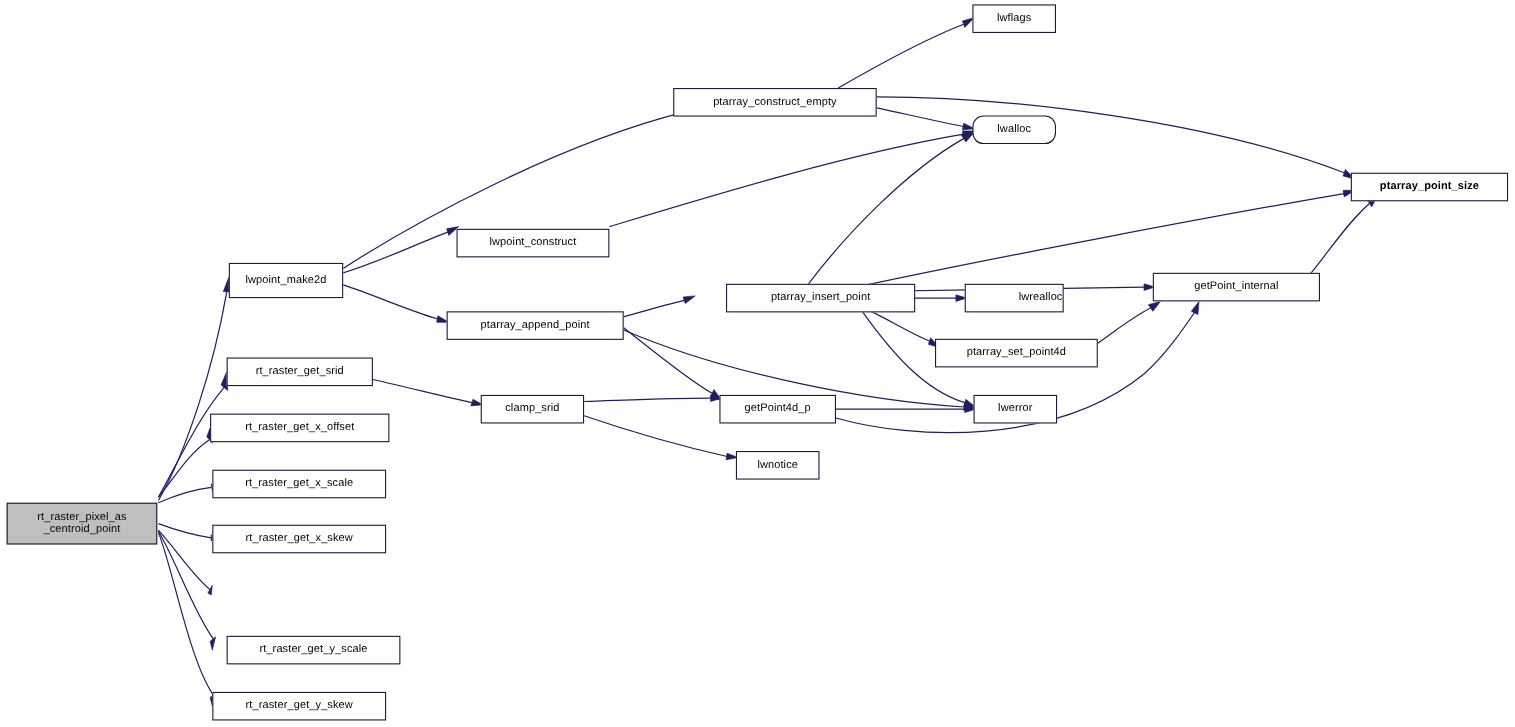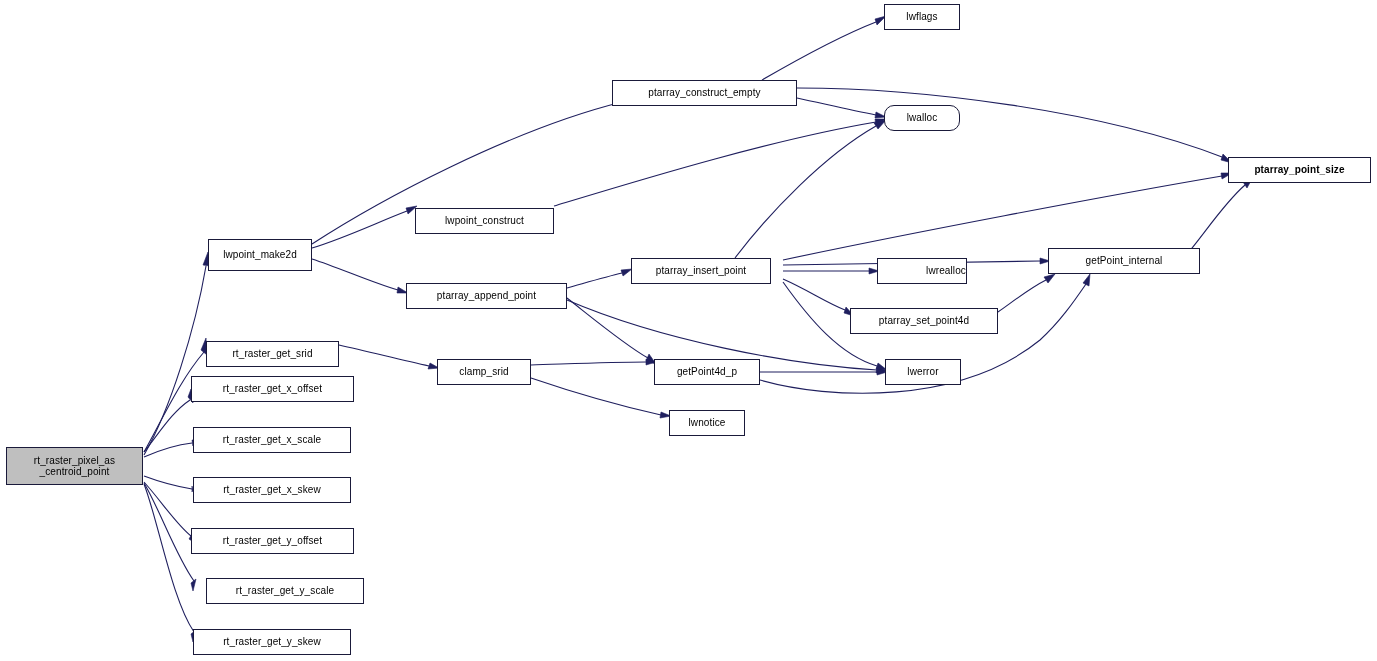--- a/index.html
+++ b/index.html
@@ -25,20 +25,21 @@
     line-height: 1.15;
     display: flex;
     align-items: center;
     justify-content: center;
     text-align: center;
     white-space: pre;
     letter-spacing: 0.1px;
   }
   .node.highlight {
     background: #bfbfbf;
+    margin-top: 10px;
   }
   svg.edges {
     position: absolute;
     left: 0;
     top: 0;
     width: 1377px;
     height: 661px;
     overflow: visible;
     pointer-events: none;
   }
@@ -149,32 +150,31 @@
     <path d="M 531,365 C 565,364 610,362 646,362"></path>
     <polygon points="646,359 656,362 646,365"></polygon>
 
     <path d="M 531,378 C 572,392 625,407 661,415"></path>
     <polygon points="661,412 671,416 660,418"></polygon>
   </svg>
 
   <div class="node highlight" style="left:6px;top:447px;width:137px;height:38px;"><span>rt_raster_pixel_as
 _centroid_point</span></div>
   <div class="node" style="left:208px;top:239px;width:104px;height:32px;"><span>lwpoint_make2d</span></div>
-  <div class="node" style="left:206px;top:341px;width:133px;height:26px;"><span>rt_raster_get_srid</span></div>
+  <div class="node" style="left:206px;top:325px;width:133px;height:26px;"><span>rt_raster_get_srid</span></div>
   <div class="node" style="left:191px;top:376px;width:163px;height:26px;"><span>rt_raster_get_x_offset</span></div>
   <div class="node" style="left:193px;top:427px;width:158px;height:26px;"><span>rt_raster_get_x_scale</span></div>
   <div class="node" style="left:193px;top:477px;width:158px;height:26px;"><span>rt_raster_get_x_skew</span></div>
-  <div class="node" style="left:191px;top:528px;width:163px;height:26px;"><span>rt_raster_get_y_offset</span></div>
   <div class="node" style="left:206px;top:578px;width:158px;height:26px;text-align:center;"><span>rt_raster_get_y_scale</span></div>
   <div class="node" style="left:193px;top:629px;width:158px;height:26px;"><span>rt_raster_get_y_skew</span></div>
   <div class="node" style="left:415px;top:195px;width:139px;height:26px;margin-top:13px;"><span>lwpoint_construct</span></div>
   <div class="node" style="left:406px;top:283px;width:161px;height:26px;"><span>ptarray_append_point</span></div>
   <div class="node" style="left:437px;top:359px;width:94px;height:26px;"><span>clamp_srid</span></div>
   <div class="node" style="left:612px;top:80px;width:185px;height:26px;"><span>ptarray_construct_empty</span></div>
-  <div class="node" style="left:631px;top:258px;width:140px;height:26px;"><span>ptarray_insert_point</span></div>
+  <div class="node" style="left:660px;top:258px;width:172px;height:26px;"><span>ptarray_insert_point</span></div>
   <div class="node" style="left:654px;top:359px;width:106px;height:26px;"><span>getPoint4d_p</span></div>
   <div class="node" style="left:669px;top:410px;width:76px;height:26px;"><span>lwnotice</span></div>
   <div class="node" style="left:884px;top:4px;width:76px;height:26px;"><span>lwflags</span></div>
   <div class="node" style="left:884px;top:105px;width:76px;height:26px;border-radius:10px;"><span>lwalloc</span></div>
   <div class="node" style="left:877px;top:258px;width:90px;height:26px;padding-left:48px;"><span>lwrealloc</span></div>
   <div class="node" style="left:850px;top:308px;width:148px;height:26px;"><span>ptarray_set_point4d</span></div>
   <div class="node" style="left:885px;top:359px;width:76px;height:26px;"><span>lwerror</span></div>
   <div class="node" style="left:1048px;top:248px;width:152px;height:26px;align-items:center;"><span>getPoint_internal</span></div>
   <div class="node" style="left:1228px;top:157px;width:143px;height:26px;font-weight:bold;"><span>ptarray_point_size</span></div>
 </div>

